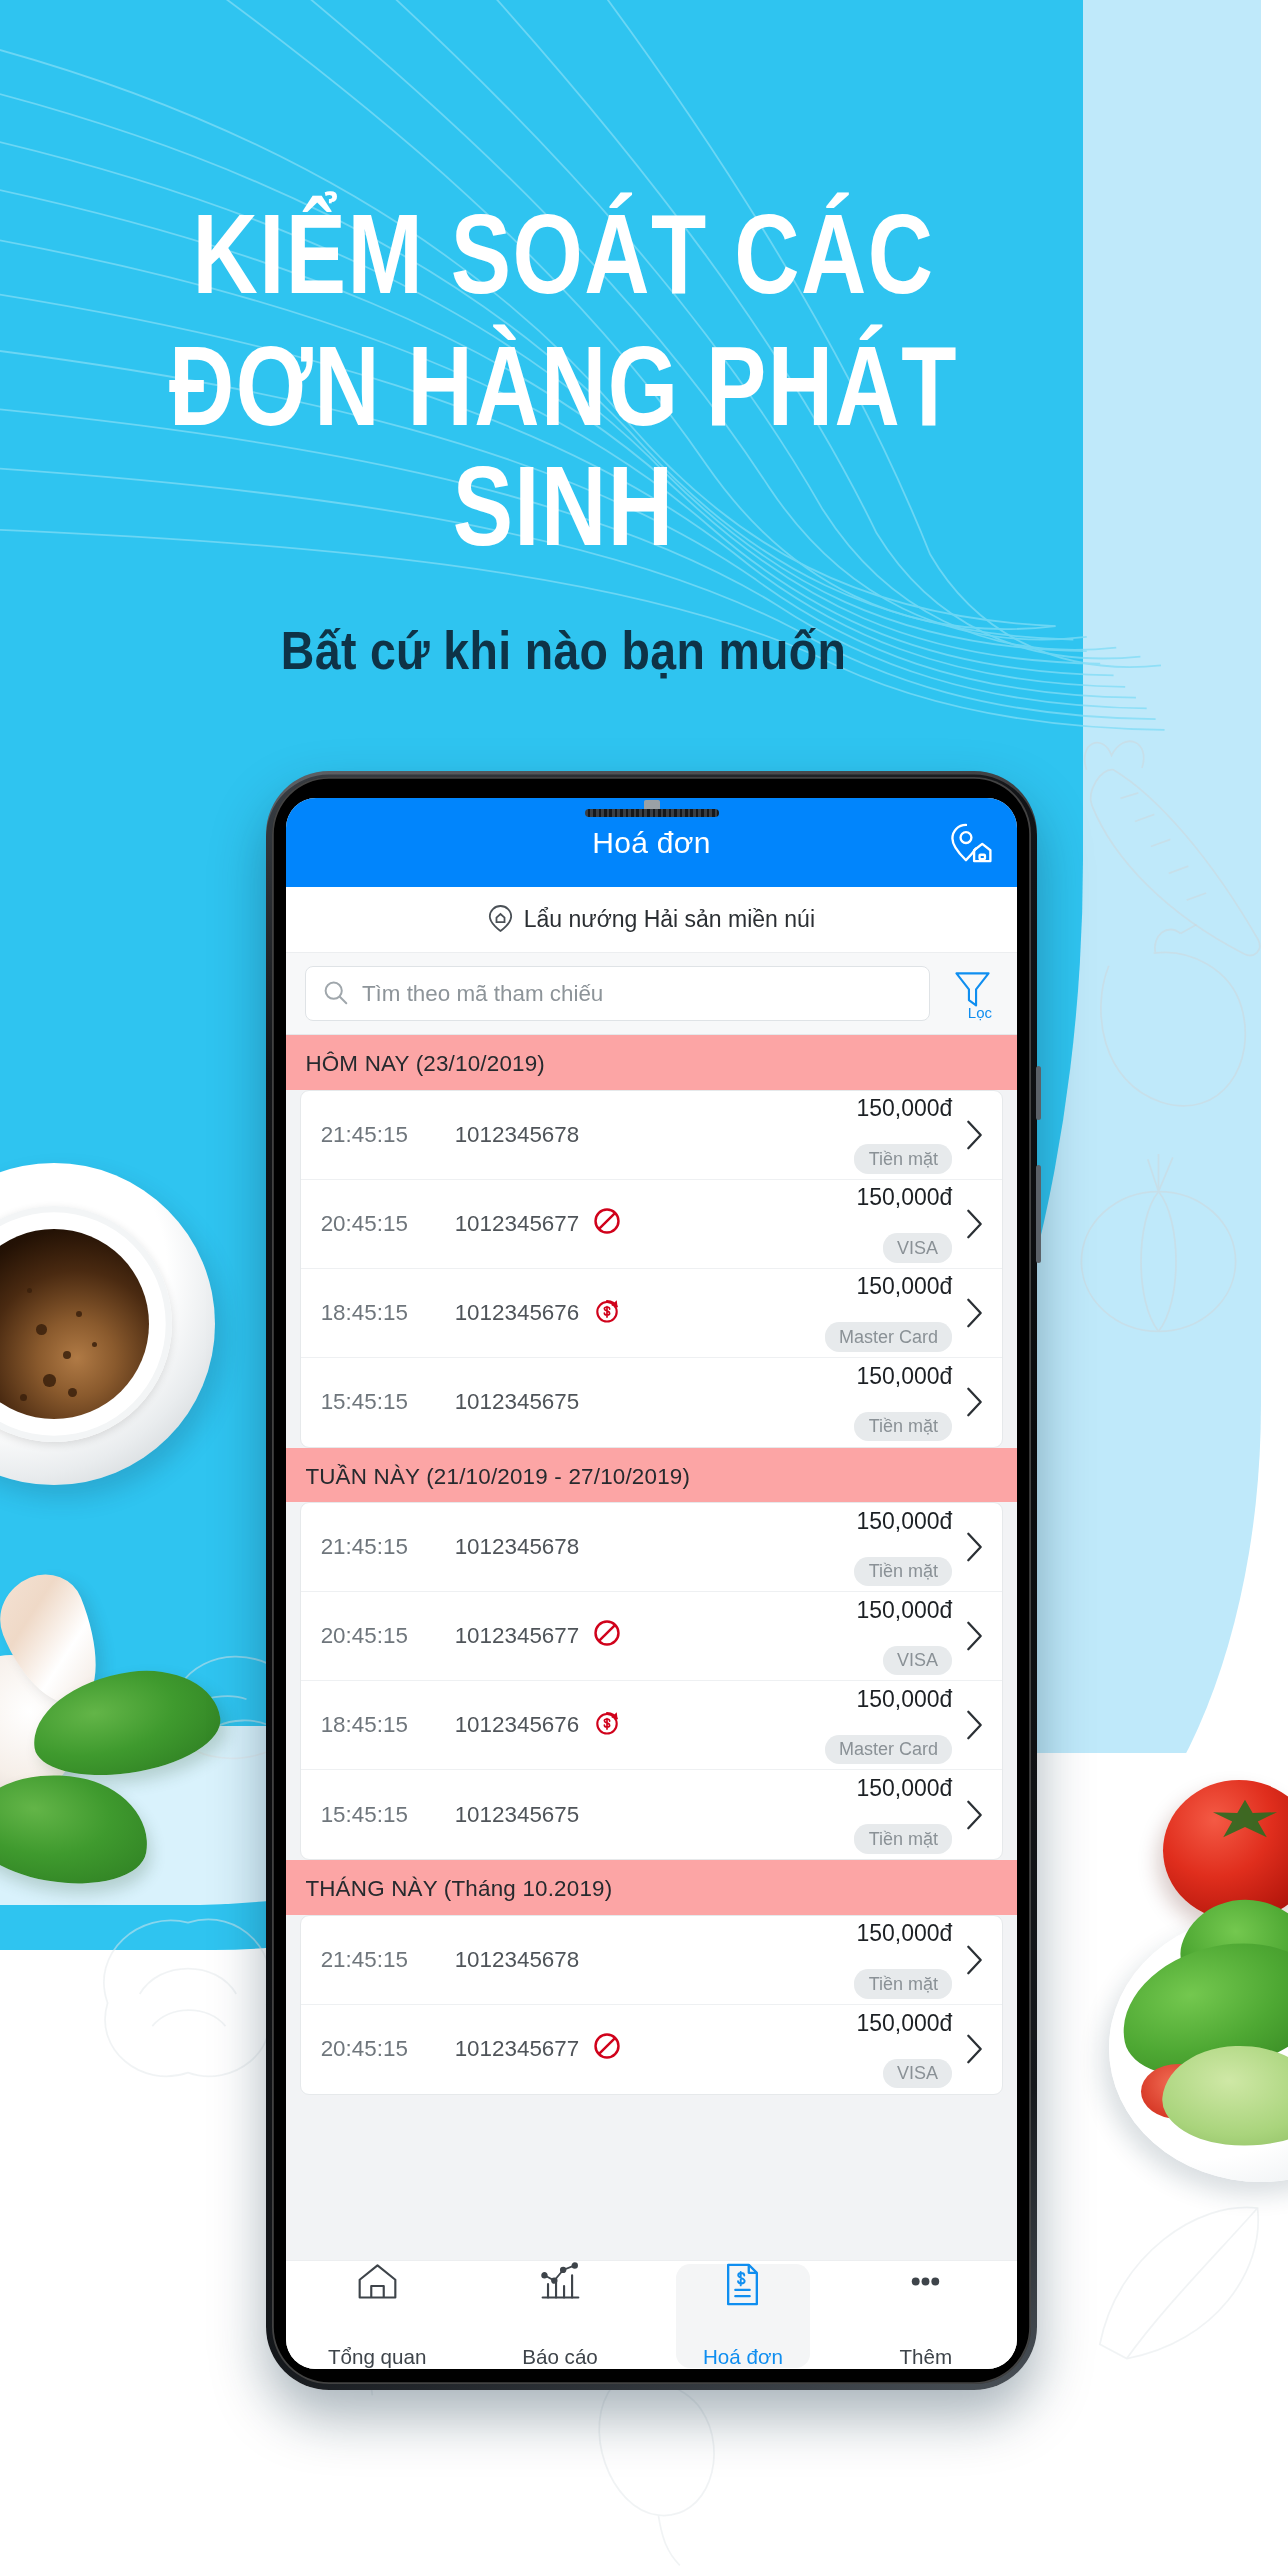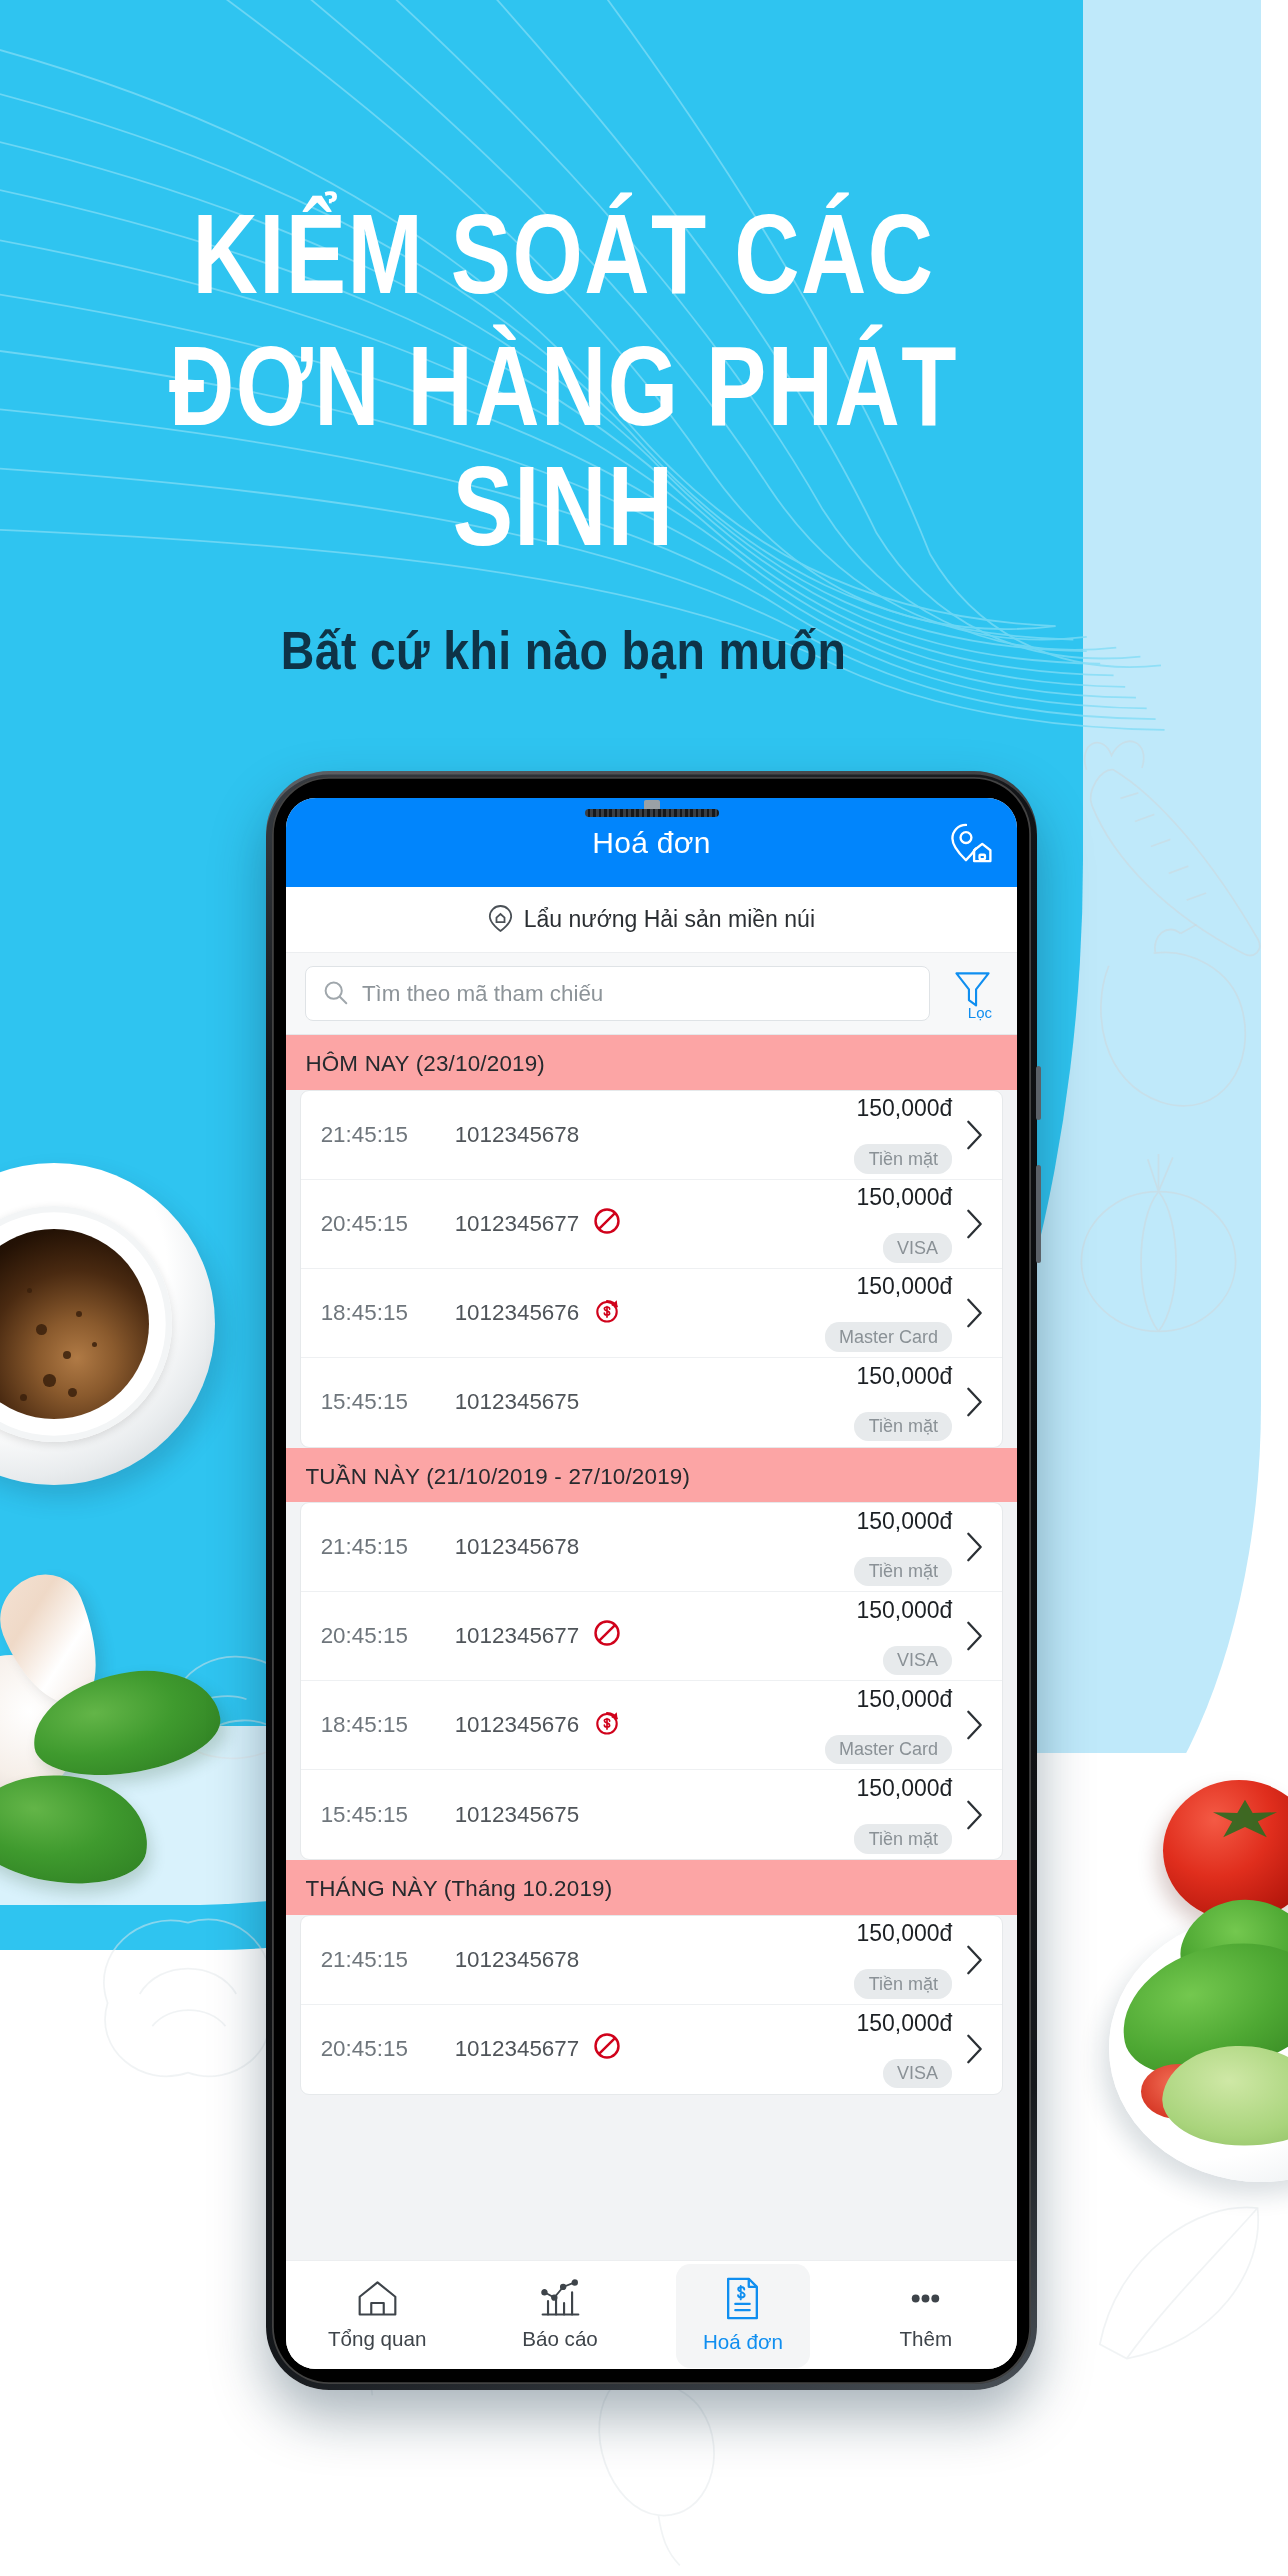--- a/index.html
+++ b/index.html
@@ -207,21 +207,21 @@
     padding:3.6px 14.3px; line-height:1.25;
   }
   .chev { width:23px; height:36px; flex:0 0 auto; }
 
   
   .bottomnav {
     flex:0 0 auto; height:109px; background:#fff; border-top:0.9px solid #eceef0;
     display:flex; align-items:stretch;
   }
   .nav-item {
-    flex:1; display:flex; flex-direction:column; align-items:center; justify-content:center; gap:5.4px;
+    flex:1; display:flex; flex-direction:column; align-items:center; justify-content:space-between; gap:5.4px;
     position:relative;
   }
   .nav-item.active::before {
     content:""; position:absolute; left:50%; top:3.6px; transform:translateX(-50%);
     width:134px; height:104px; background:#f4f5f6; border-radius:14.3px; z-index:0;
   }
   .nav-ico, .nav-lbl { position:relative; z-index:1; }
   .nav-lbl { font-size:20.6px; color:#3e444a; }
   .nav-item.active .nav-lbl { color:#0f8ef0; }
 

